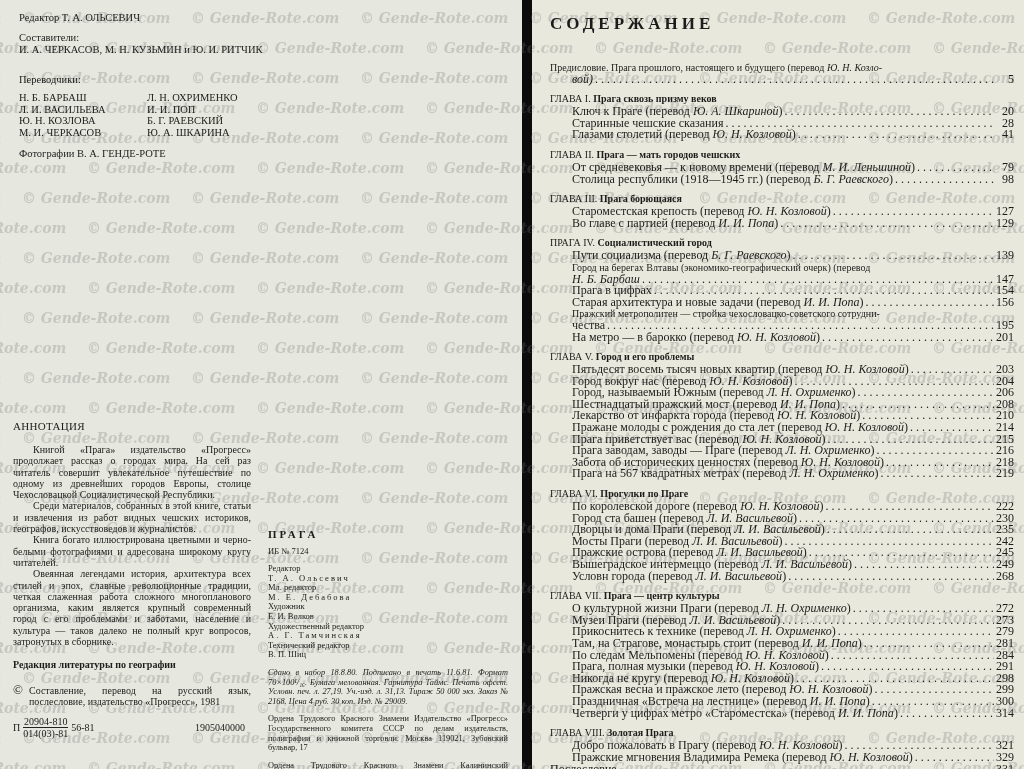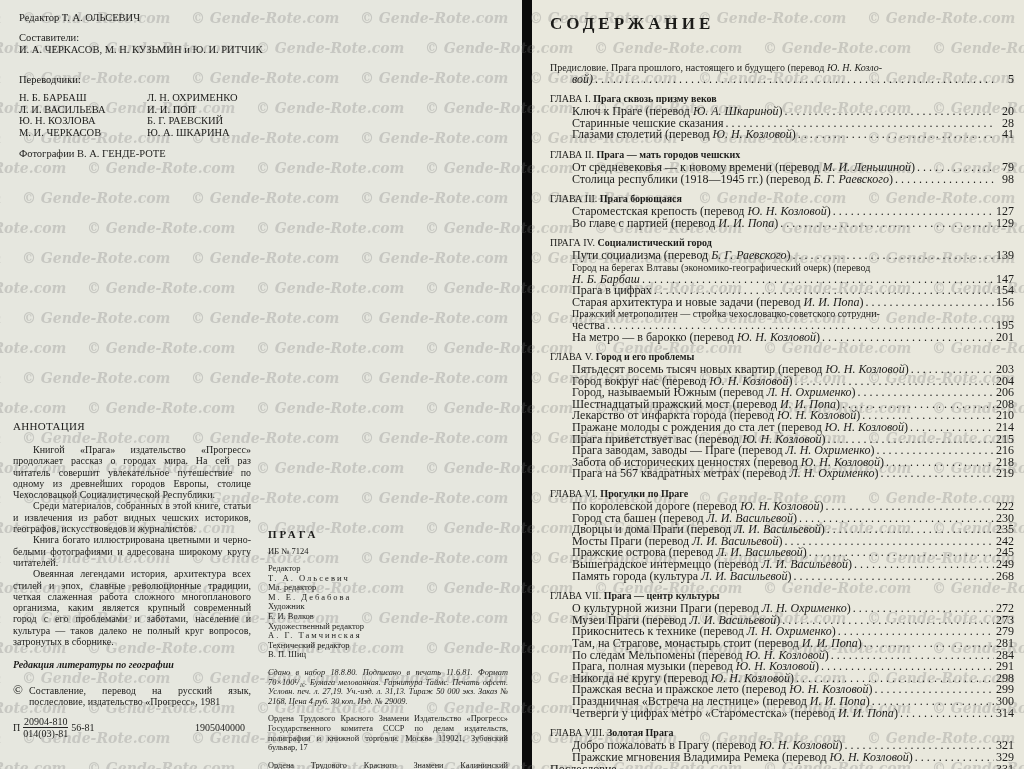--- a/index.html
+++ b/index.html
@@ -25,21 +25,21 @@
 
   .content { position:absolute; z-index:2; }
   .credits { left:19px; top:12px; width:480px; }
   .credits .row { font-size:10.5px; line-height:12px; }
   .credits .gap { height:8px; }
   .translators { display:grid; grid-template-columns:128px 150px; font-size:10.5px; line-height:11.5px; }
 
   .annot { left:13px; top:420px; width:238px; }
   .annot h3 { font-size:11px; font-weight:normal; margin:0 0 10px 0; letter-spacing:0.3px; }
   .annot p { font-size:10px; line-height:11.3px; margin:0; text-align:justify; text-indent:20px; }
-  .annot .edition { font-style:italic; font-weight:bold; font-size:10px; margin-top:12px; text-indent:0; }
+  .annot .edition { font-weight:bold; font-size:10px; margin-top:12px; text-indent:0; }
   .annot .copy { font-size:10px; line-height:11.5px; margin-top:14px; text-indent:0; padding-left:16px; position:relative; }
   .annot .copy .cmark { position:absolute; left:0; top:-1px; font-size:13px; }
   .annot .code { margin-top:8px; display:flex; align-items:center; font-size:10px; }
   .annot .code .frac { display:inline-flex; flex-direction:column; margin:0 3px; text-align:center; }
   .annot .code .frac span:first-child { border-bottom:1px solid #222; }
   .annot .code .isbn { margin-left:auto; margin-right:6px; }
 
   .colophon { left:268px; top:528px; width:240px; }
   .colophon .title { font-weight:bold; font-size:11px; letter-spacing:3px; }
   .colophon .ib { font-size:8.5px; margin-top:6px; }
@@ -293,21 +293,21 @@
         <span class="txt"><span>Пражские острова (перевод </span><i>Л. И. Васильевой</i>)</span>
         <span class="dots"></span>
         <span class="pg">245</span>
       </div>
       <div class="entry sub">
         <span class="txt"><span>Вышеградское интермеццо (перевод </span><i>Л. И. Васильевой</i>)</span>
         <span class="dots"></span>
         <span class="pg">249</span>
       </div>
       <div class="entry sub">
-        <span class="txt"><span>Память города (культура </span><i>Л. И. Васильевой</i>)</span>
+        <span class="txt"><span>Условн города (перевод </span><i>Л. И. Васильевой</i>)</span>
         <span class="dots"></span>
         <span class="pg">268</span>
       </div>
       <div class="chapter"><span>ГЛАВА VII.</span> <b>Прага — центр культуры</b></div>
       <div class="entry sub">
         <span class="txt"><span>О культурной жизни Праги (перевод </span><i>Л. Н. Охрименко</i>)</span>
         <span class="dots"></span>
         <span class="pg">272</span>
       </div>
       <div class="entry sub">

